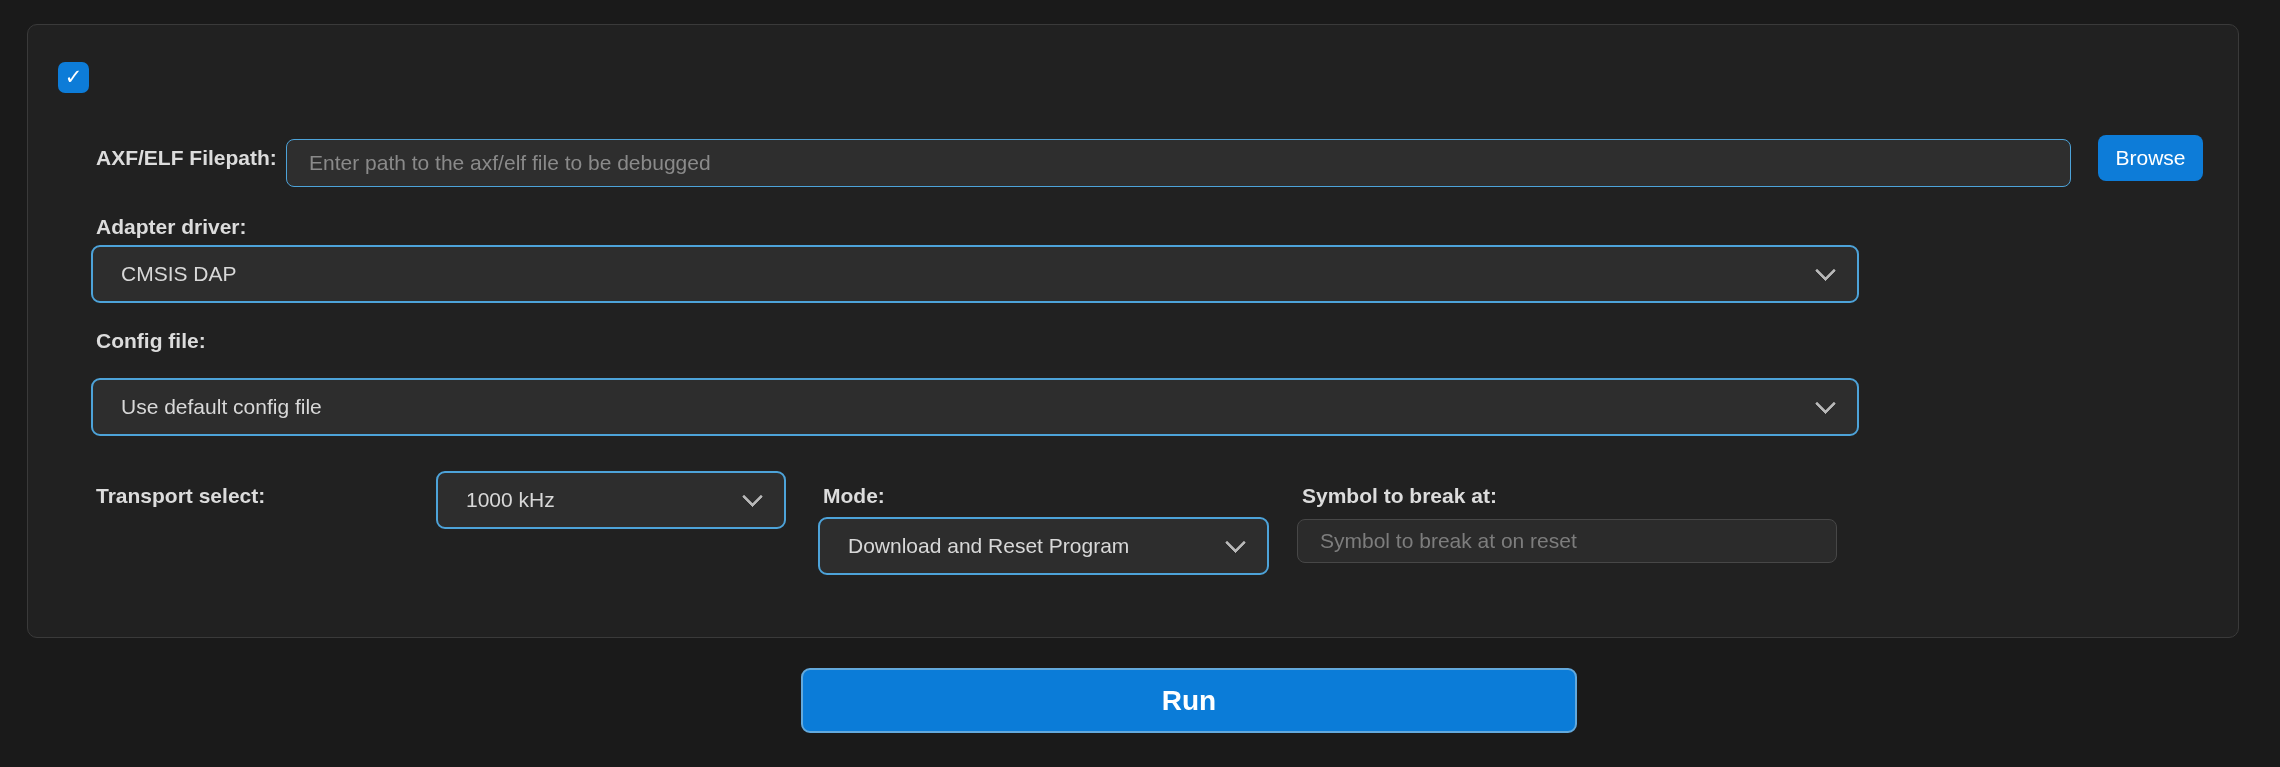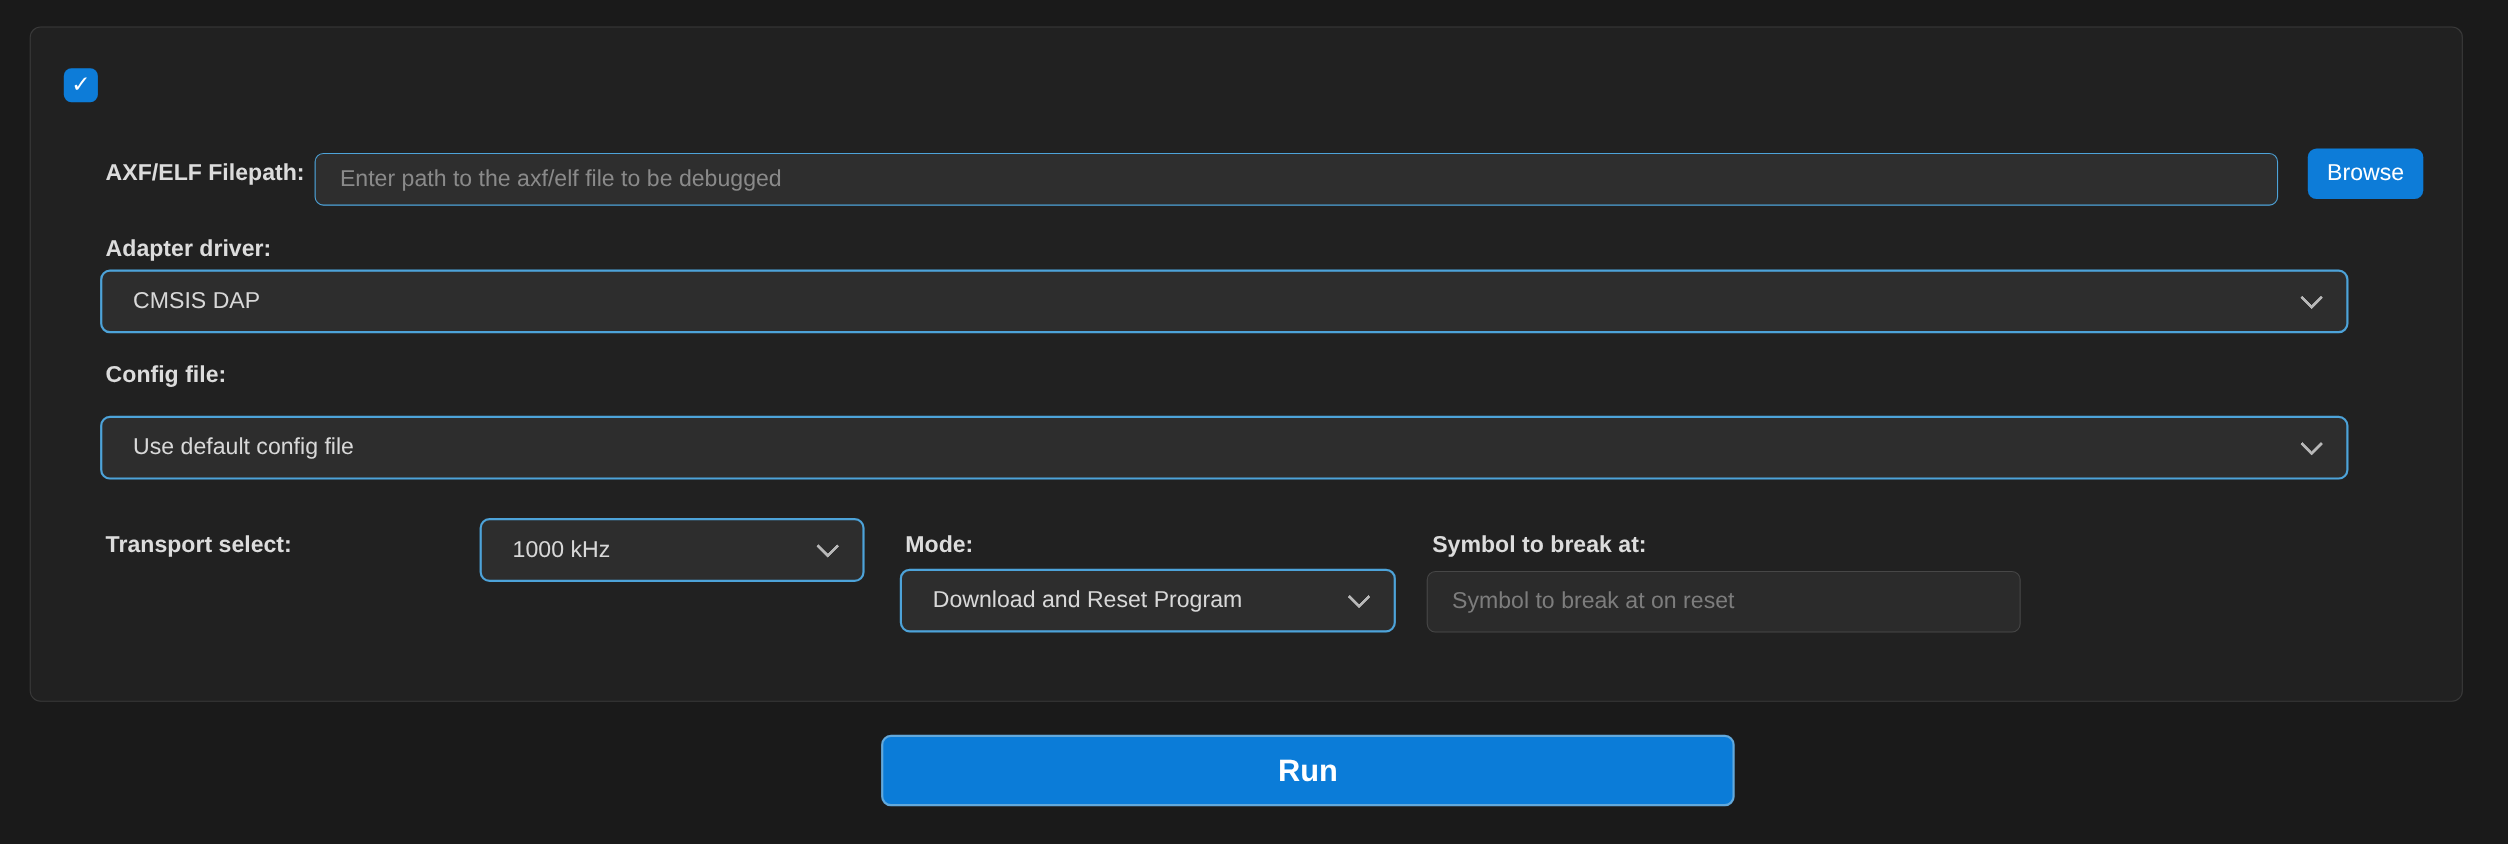--- a/index.html
+++ b/index.html
@@ -89,21 +89,21 @@
     border:2px solid var(--control-border-blue);
     border-radius:9px;
     height:58px;
     display:flex; align-items:center;
     padding:0 56px 0 28px;
     font-size:21px; color:#d8d8d8;
     position:relative;
     cursor:pointer;
     white-space:nowrap;
   }
-  .select-full{position:absolute; left:63px; width:2044px;}
+  .select-full{position:absolute; left:63px; width:1768px;}
   .select-driver{top:220px;}
   .config-label{position:absolute; left:68px; top:304px;}
   .select-config{top:353px;}
   .chev{
     position:absolute; right:24px; top:50%;
     width:15px; height:15px;
     border-right:3px solid #b8b8b8;
     border-bottom:3px solid #b8b8b8;
     transform:translateY(-72%) rotate(45deg);
     border-radius:1px;
@@ -112,21 +112,21 @@
   .bottom-row{
     position:absolute; left:63px; top:446px;
     display:flex;
   }
   .field-col .field-label{margin-left:5px; margin-bottom:9px; display:block;margin-top:13px;}
   .col-transport{width:316px; margin-right:29px;}
   .col-speed{width:350px; margin-right:32px;}
   .col-mode{width:451px; margin-right:28px;}
   .col-symbol{width:540px;}
   .symbol-input{
-    width:540px; height:56px; margin-top:2px;
+    width:540px; height:44px; margin-top:2px;
     background:#2b2b2b;
     border:1px solid #474747;
     border-radius:8px;
     color:var(--text-light);
   }
   .symbol-input::placeholder{color:#7d7d7d;}
   
   .run-btn{
     position:absolute; left:801px; top:668px;
     width:776px; height:65px;

